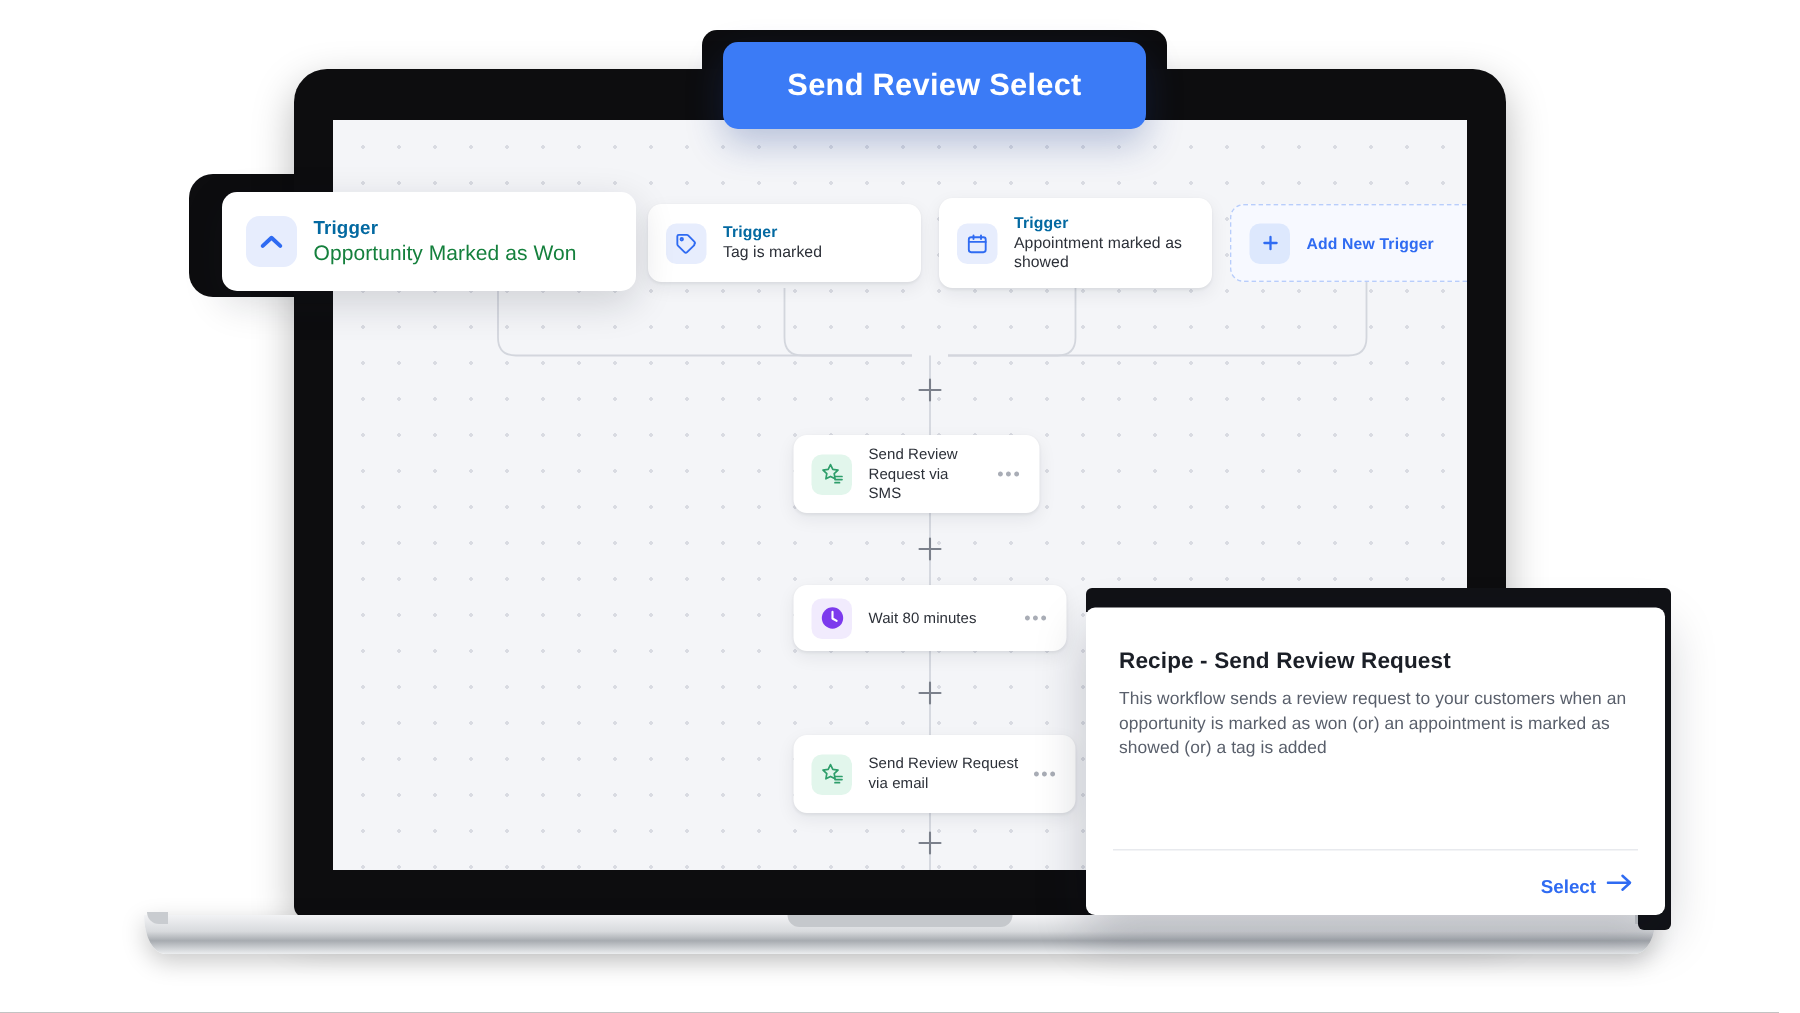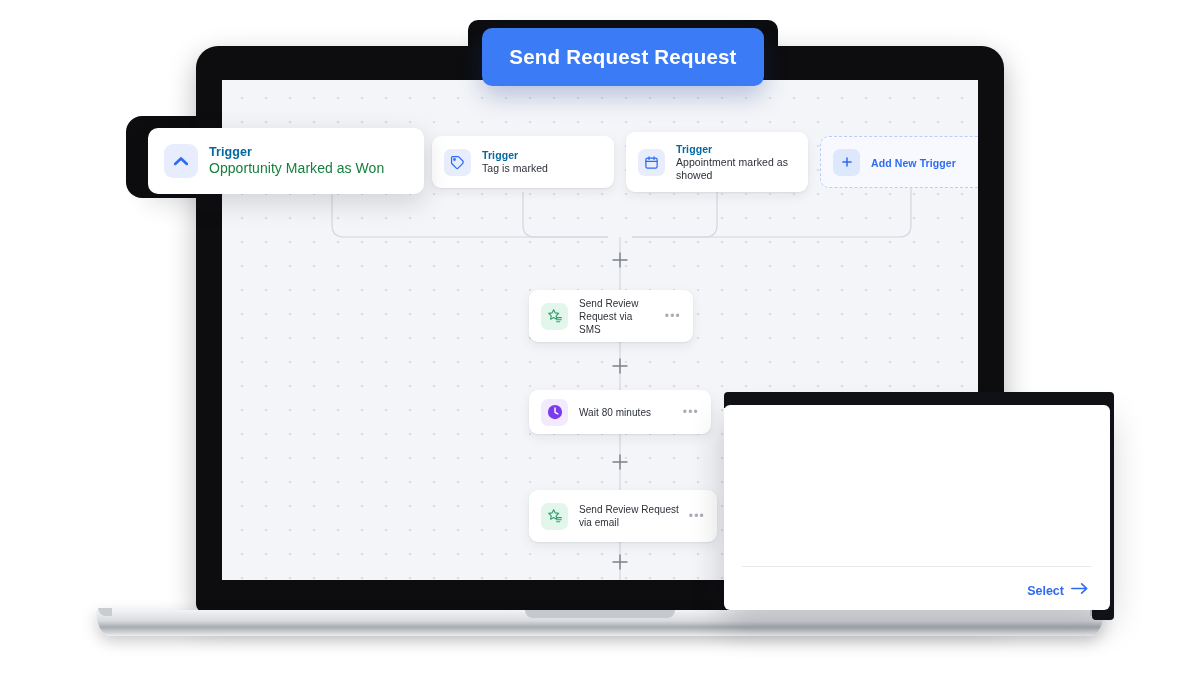--- a/index.html
+++ b/index.html
@@ -271,40 +271,42 @@
       </div>
 
     </div>
   </div>
 
   <div class="laptop-base"></div>
   <div class="laptop-foot l"></div>
   <div class="laptop-foot r"></div>
 
   <div class="pill-title">
-    <span>Send Request Request</span>
+    <span>Send Review Select</span>
   </div>
 
   <div class="float-trigger">
     <span class="ic blue">
       <svg width="20" height="20" viewBox="0 0 24 24" fill="none" stroke="#2f6bf2" stroke-width="3.2" stroke-linecap="round" stroke-linejoin="round">
         <path d="M5 15.5 12 9l7 6.5"></path>
       </svg>
     </span>
     <span class="txt">
       <span class="t-label" style="display:block">Trigger</span>
       <span class="t-sub" style="display:block">Opportunity Marked as Won</span>
     </span>
   </div>
 
   <div class="recipe-shadow2"></div>
   <div class="recipe-shadow"></div>
 
   <div class="recipe">
     <div class="recipe-body">
+      <div class="recipe-title">Recipe - Send Review Request</div>
+      <div class="recipe-desc">This workflow sends a review request to your customers when an opportunity is marked as won (or) an appointment is marked as showed (or) a tag is added</div>
     </div>
     <div class="recipe-div"></div>
     <div class="recipe-select">
       <span>Select</span>
       <span>
         <svg width="17" height="13" viewBox="0 0 20 14" fill="none" stroke="#2f6bf2" stroke-width="1.9" stroke-linecap="round" stroke-linejoin="round">
           <path d="M1 7h17M12.5 1.5 18.5 7l-6 5.5"></path>
         </svg>
       </span>
     </div>

